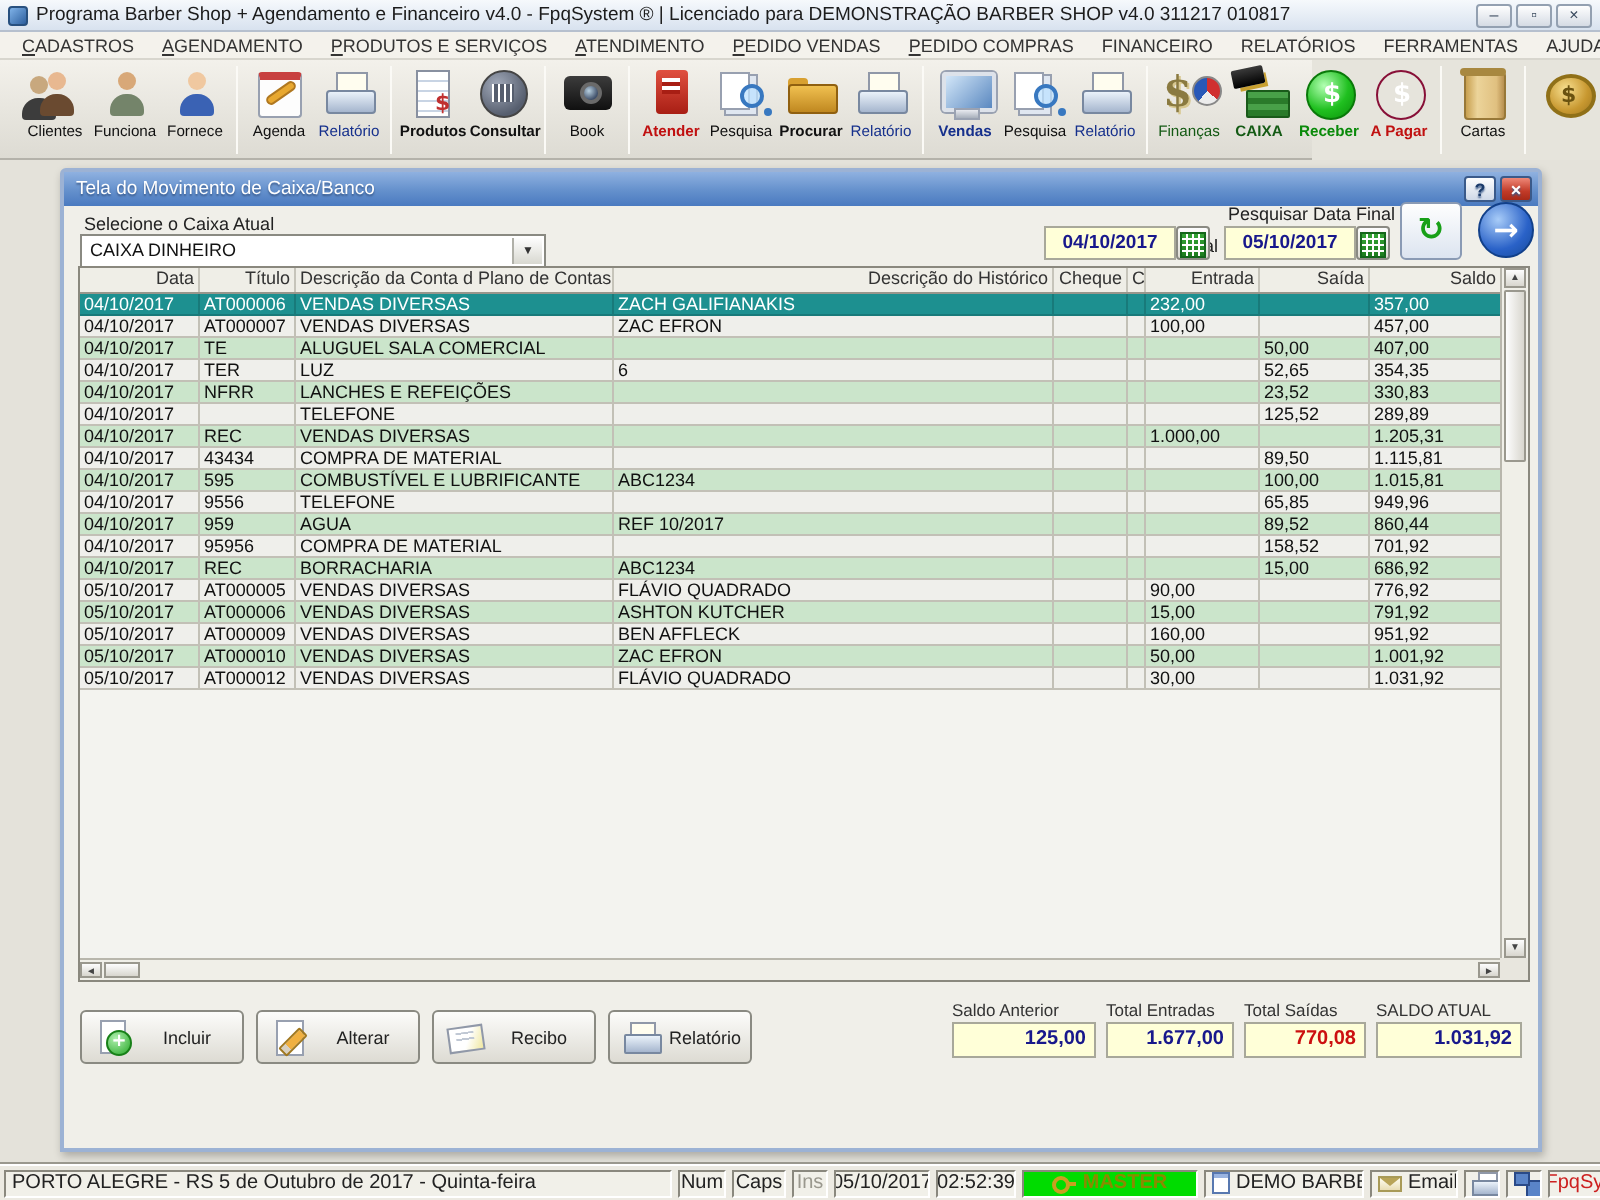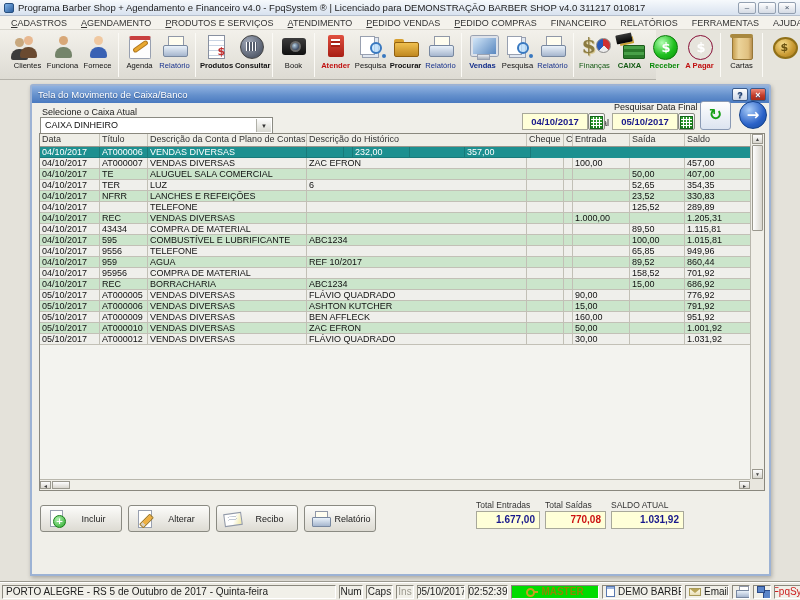--- a/index.html
+++ b/index.html
@@ -76,21 +76,21 @@
   .combo-arr{position:absolute;right:1px;top:1px;bottom:1px;width:15px;background:linear-gradient(#fdfdfd,#d8d8d0);border-left:1px solid #b0b0a8;font-size:6px;line-height:14px;text-align:center;color:#333;}
   .datefield{position:absolute;top:27px;height:17px;background:#ffffd8;border:1px solid #a8a89a;font:bold 9.5px/15px "Liberation Sans",sans-serif;color:#18188c;text-align:center;}
   .calbtn{position:absolute;top:27px;width:17px;height:17px;background:linear-gradient(#fdfdfd,#dedcd4);border:1px solid #8a8a82;border-radius:2px;}
   .calbtn::before{content:"";display:block;margin:2px auto 0;width:11px;height:11px;border:1px solid #14661a;background-image:repeating-linear-gradient(90deg,transparent 0 2px,#fff 2px 3px),repeating-linear-gradient(transparent 0 2px,#fff 2px 3px),linear-gradient(#35a535,#1d7d1d);}
   .refreshbtn{position:absolute;left:668px;top:15px;width:31px;height:29px;background:linear-gradient(#fefefe,#dce4f0);border:1px solid #8a9ab4;border-radius:3px;font:bold 16px/26px "DejaVu Sans",sans-serif;color:#18a018;text-align:center;}
   .gobtn{position:absolute;left:707px;top:15px;width:28px;height:28px;border-radius:50%;background:radial-gradient(circle at 35% 30%,#a8ccf8,#2a62c8 60%,#16railing);background:radial-gradient(circle at 35% 30%,#a8ccf8,#2a62c8 60%,#164a9a);border:1px solid #12408a;color:#fff;font:bold 15px/26px "DejaVu Sans",sans-serif;text-align:center;}
 
   
   .grid{position:absolute;left:7px;top:47px;width:726px;height:358px;background:#f3f3ef;border:1px solid #8a887e;}
   .ghead{display:flex;height:13px;background:#efeee7;border-bottom:1px solid #98968c;font-size:9px;color:#333;width:711px;}
-  .gh{border-right:1px solid #c6c4ba;padding:0 2px;overflow:hidden;white-space:nowrap;flex:none;}
+  .gh{border-right:1px solid #c6c4ba;padding:0 2px;overflow:hidden;white-space:nowrap;flex:none;text-align:right;}
   .gbody{position:absolute;left:0;top:13px;width:711px;bottom:11px;overflow:hidden;}
   .grow{display:flex;height:11px;line-height:10px;font-size:9px;color:#111;}
   .gc{border-right:1px solid #c2c0b6;border-bottom:1px solid #c2c0b6;padding:0 2px;white-space:nowrap;overflow:hidden;flex:none;}
   .grow.green{background:#cbe5cb;}
   .grow.gray{background:#efefeb;}
   .grow.sel{background:#1d9090;color:#fff;}
   .grow.sel .gc{border-color:#187a7a;}
   .gc.num{}
   .vsb{position:absolute;top:0;right:0;width:14px;bottom:11px;background:#f0efe8;border-left:1px solid #b8b6ac;}
   .vsb .sbtn{position:absolute;left:1px;right:1px;height:10px;background:linear-gradient(#fdfdfd,#d8d6ce);border:1px solid #9a988e;font-size:5px;line-height:8px;text-align:center;color:#444;}
@@ -321,20 +321,21 @@
             <span class="gh" style="width: 9px;">C</span>
             <span class="gh" style="width: 57px;">Entrada</span>
             <span class="gh" style="width: 55px;">Saída</span>
             <span class="gh" style="width: 66px;">Saldo</span>
           </div>
         <div class="gbody">
             <div class="grow sel">
               <span class="gc" style="width: 60px;">04/10/2017</span>
               <span class="gc" style="width: 48px;">AT000006</span>
               <span class="gc" style="width: 159px;">VENDAS DIVERSAS</span>
+              <span class="gc" style="width: 220px;">ZACH GALIFIANAKIS</span>
               <span class="gc" style="width: 37px;"></span>
               <span class="gc" style="width: 9px;"></span>
               <span class="gc num" style="width: 57px;">232,00</span>
               <span class="gc num" style="width: 55px;"></span>
               <span class="gc num" style="width: 66px;">357,00</span>
             </div>
             <div class="grow gray">
               <span class="gc" style="width: 60px;">04/10/2017</span>
               <span class="gc" style="width: 48px;">AT000007</span>
               <span class="gc" style="width: 159px;">VENDAS DIVERSAS</span>
@@ -547,20 +548,24 @@
           <div class="abtn">
             <span class="bic rec"></span>
             <span class="albl">Recibo</span>
           </div>
           <div class="abtn" style="width: 72px;">
             <span class="bic prn"></span>
             <span class="albl">Relatório</span>
           </div>
         </div>
       <div class="totals">
+          <div class="tot" style="width: 72px;">
+            <span class="tlbl">Saldo Anterior</span>
+            <span class="tval" style="color: rgb(24, 24, 140);">125,00</span>
+          </div>
           <div class="tot" style="width: 64px; justify-content: center;">
             <span class="tlbl">Total Entradas</span>
             <span class="tval" style="color: rgb(24, 24, 140);">1.677,00</span>
           </div>
           <div class="tot" style="width: 61px;">
             <span class="tlbl">Total Saídas</span>
             <span class="tval" style="color: rgb(204, 16, 16);">770,08</span>
           </div>
           <div class="tot" style="width: 73px;">
             <span class="tlbl">SALDO ATUAL</span>

